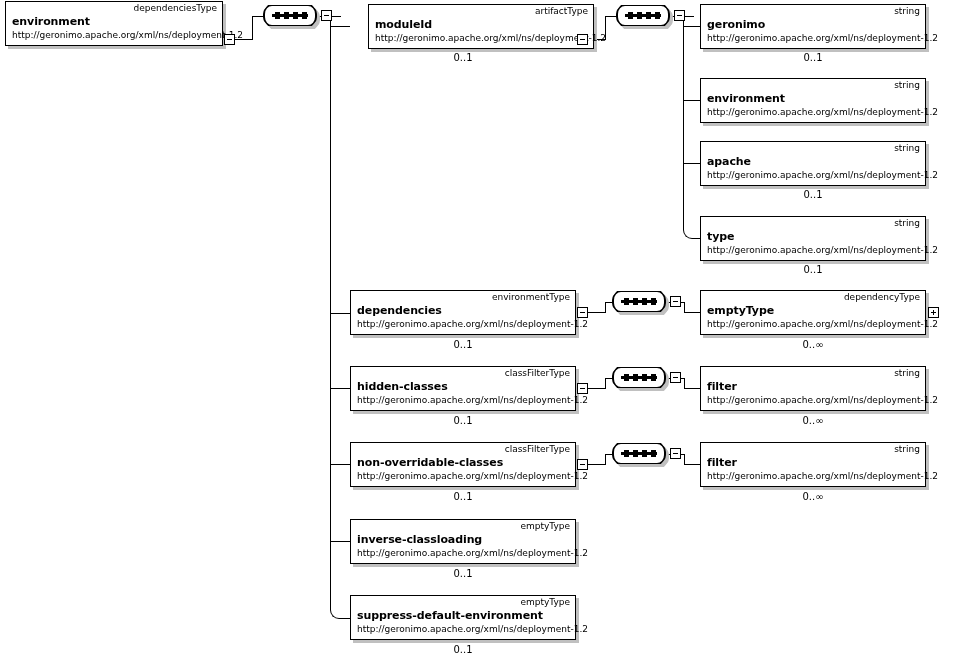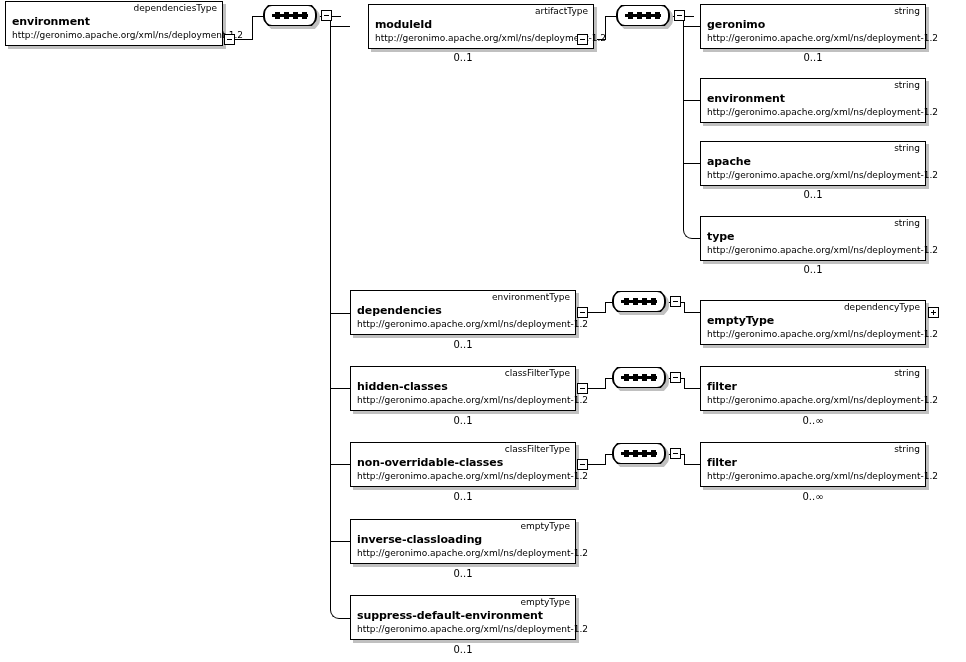--- a/index.html
+++ b/index.html
@@ -308,21 +308,21 @@
     <div class="dot" style="left:30px;"></div>
     <div class="dot" style="left:39px;"></div>
   </div>
 
   <div class="ln lnh" style="left:666px;top:302px;width:5px;"></div>
   <div class="toggle" style="left:670px;top:296px;"></div>
   <div class="ln lnh" style="left:681px;top:302px;width:4px;"></div>
   <div class="ln lnv" style="left:684px;top:302px;height:11px;"></div>
   <div class="ln lnh" style="left:684px;top:312px;width:19px;"></div>
 
-  <div class="node" style="left:700px;top:300px;text-align:center;">
+  <div class="node" style="left:700px;top:290px;text-align:center;">
     <span class="type">dependencyType</span>
     <span class="name">emptyType</span>
     <span class="ns">http://geronimo.apache.org/xml/ns/deployment-1.2</span>
   </div>
   <div class="card" style="left:700px;top:339px;width:226px;">0..∞</div>
   <div class="toggle plus" style="left:928px;top:307px;"></div>
 
   <div class="toggle" style="left:577px;top:383px;"></div>
   <div class="ln lnh" style="left:588px;top:388px;width:18px;"></div>
   <div class="ln lnv" style="left:605px;top:378px;height:11px;"></div>

